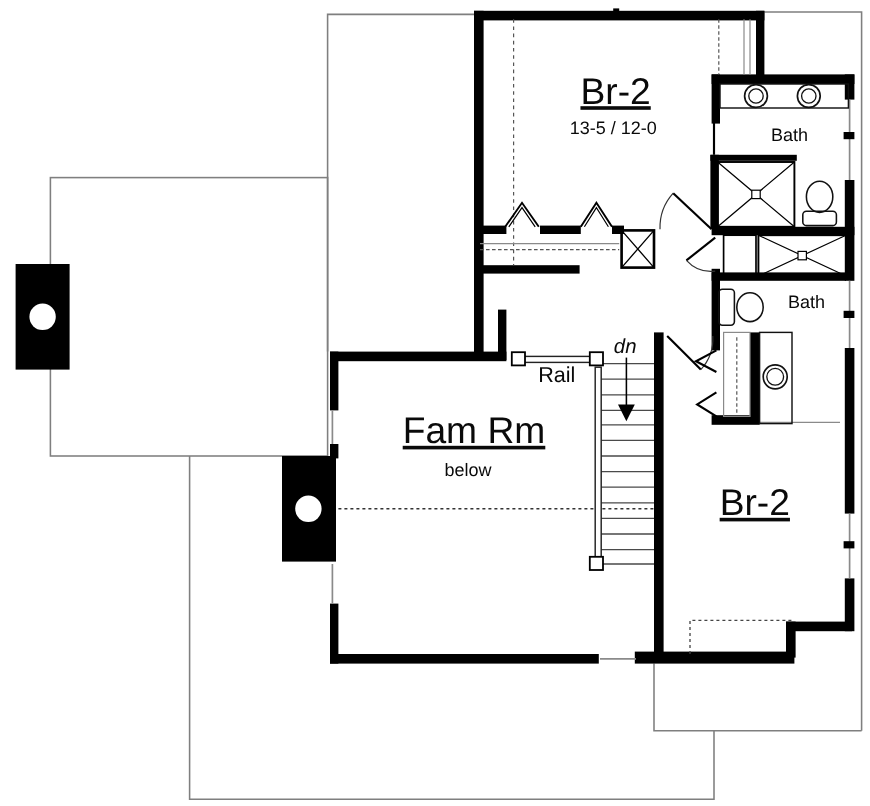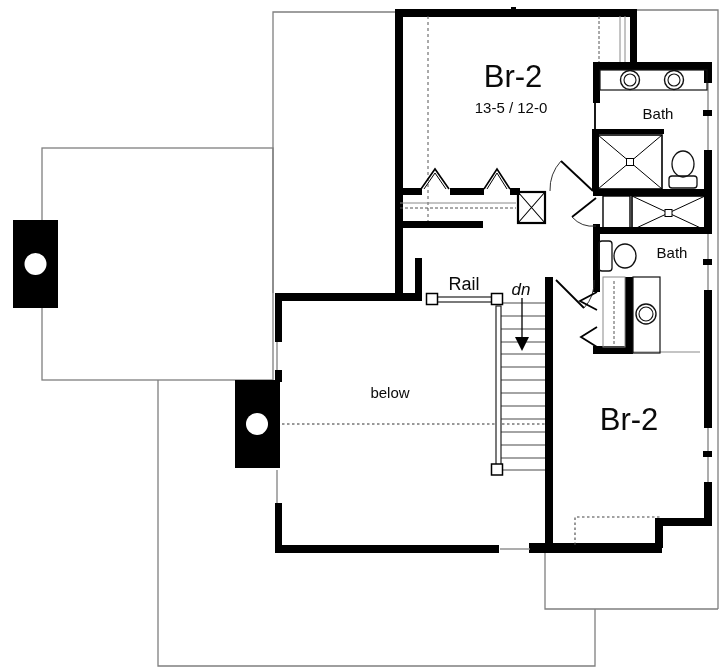--- a/index.html
+++ b/index.html
@@ -13,23 +13,23 @@
   }
   .plan svg{position:absolute;left:0;top:0;}
   .lbl{
     position:absolute;
     transform:translate(-50%,-50%);
     white-space:nowrap;
     line-height:1;
     letter-spacing:0px;
     color:#0a0a0a;
   }
-  .lbl-xl{font-size:31px;}
+  .lbl-xl{font-size:31px;text-decoration:underline;}
   .lbl-lg{font-size:15px;}
-  .lbl-sm{font-size:18px;}
+  .lbl-sm{font-size:18px;margin-top:28px;}
   .lbl-xs{font-size:17px;font-style:italic;}
 </style>
 </head>
 <body>
 
 <div class="plan">
 
 <svg width="725" height="672" viewBox="0 0 725 672">
 
   <g stroke="#7f7f7f" stroke-width="1.3" fill="none">
@@ -187,18 +187,19 @@
     <polyline points="597,292 580,301 597,310" stroke-width="1.8"></polyline>
     <polyline points="597,327 581,337 597,347" stroke-width="1.8"></polyline>
   </g>
 
 </svg>
 
 <div class="lbl lbl-xl" style="left:513px;top:76px">Br-2</div>
 <div class="lbl lbl-lg" style="left:511px;top:107px">13-5 / 12-0</div>
 <div class="lbl lbl-lg" style="left:658px;top:113px">Bath</div>
 <div class="lbl lbl-lg" style="left:672px;top:252px">Bath</div>
+<div class="lbl lbl-xl" style="left:395px;top:359px">Fam Rm</div>
 <div class="lbl lbl-lg" style="left:390px;top:392px">below</div>
 <div class="lbl lbl-xl" style="left:629px;top:419px">Br-2</div>
 <div class="lbl lbl-sm" style="left:464px;top:284px">Rail</div>
 <div class="lbl lbl-xs" style="left:521px;top:289px">dn</div>
 
 </div>
 
 </body></html>

